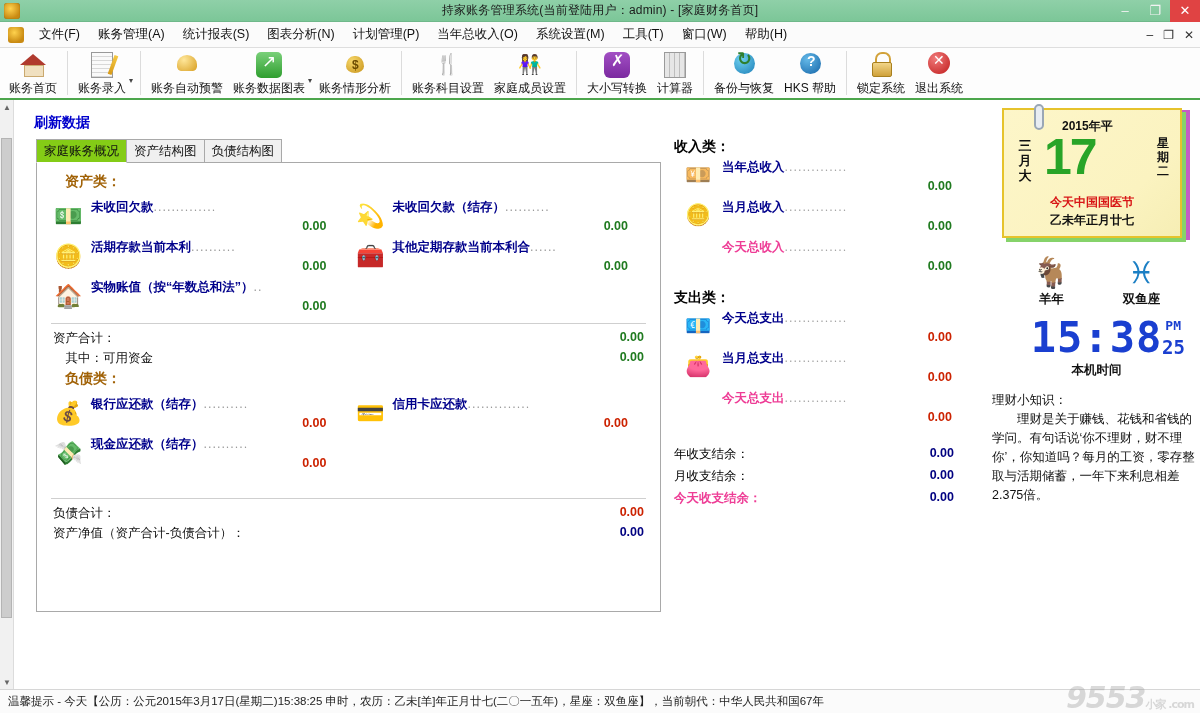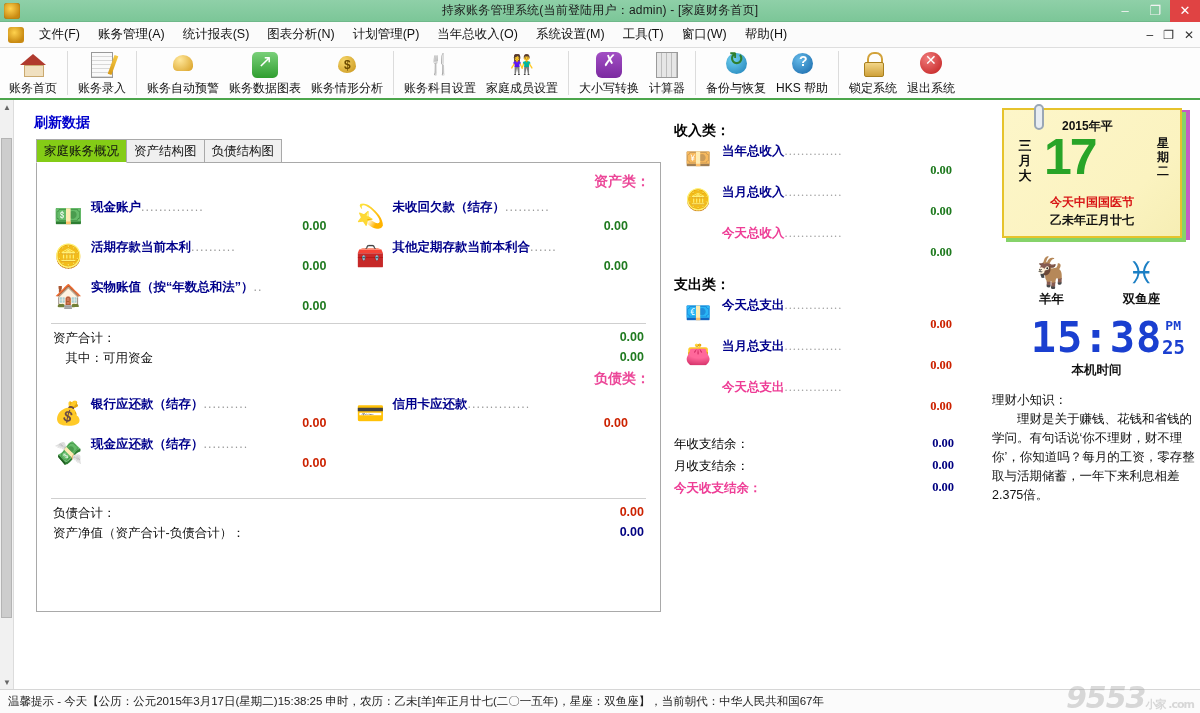--- a/index.html
+++ b/index.html
@@ -68,21 +68,21 @@
     padding-left: 4px;
   }
   .tbsep { width: 1px; height: 44px; background: #dcdcdc; margin: 3px 5px 0 5px; }
   .tbitem {
     height: 50px; min-width: 46px; padding: 1px 5px 0 5px;
     display: flex; flex-direction: column; align-items: center;
     justify-content: flex-start; cursor: default;
   }
   .tbicon { height: 30px; display: flex; align-items: center; justify-content: center; font-size: 22px; line-height: 1; }
   .tblabel { font-size: 12px; color: #111; white-space: nowrap; margin-top: 1px; }
-  .tbgroup { display: flex; align-items: flex-start; flex-direction: column; }
+  .tbgroup { display: flex; align-items: flex-start; }
   .tbcaret { align-self: center; margin: 0 2px 0 -2px; font-size: 8px; color: #444; padding-top: 14px; }
 
   
   .ic { width: 28px; height: 28px; position: relative; display: inline-block; }
   .ic-home::before {
     content: ""; position: absolute; left: 1px; top: 4px;
     border-left: 13px solid transparent; border-right: 13px solid transparent;
     border-bottom: 11px solid #b03a2e;
   }
   .ic-home::after {
@@ -186,21 +186,21 @@
     position: relative; top: 1px;
   }
   .tab.active { background: #84cc16; border-bottom-color: #fff; font-weight: normal; z-index: 2; }
 
   #tabpanel {
     margin-left: 12px; width: 625px; height: 450px;
     border: 1px solid #a9a9a9; background: #fff; position: relative;
     padding: 8px 10px 0 10px;
   }
 
-  .section-head { font-size: 14px; font-weight: bold; color: #ec4899; margin: 2px 0 4px 4px; text-align: right; }
+  .section-head { font-size: 14px; font-weight: bold; color: #a16207; margin: 2px 0 4px 18px; }
 
   .grid2 { display: flex; }
   .col { width: 50%; }
 
   .row-item { display: flex; align-items: flex-start; margin: 4px 0 6px 0; }
   .row-item .ricon { width: 44px; min-width: 44px; height: 34px; font-size: 23px; text-align: center; line-height: 34px; }
   .row-item .rtext { flex: 1; }
   .row-item .rlabel { font-size: 12.5px; color: #00008b; font-weight: bold; white-space: nowrap; }
   .row-item .rlabel .dots { font-weight: normal; color: #9a9a9a; letter-spacing: 1px; }
   .row-item .rval { font-size: 12.5px; font-weight: bold; text-align: right; padding-right: 22px; margin-top: 3px; }
@@ -210,21 +210,21 @@
   .pink { color: #ee3d96; }
 
   hr.sep { border: none; border-top: 1px solid #cfcfcf; margin: 4px 4px 6px 4px; }
 
   .total-row { display: flex; font-size: 12.5px; margin: 3px 6px; }
   .total-row .tl { flex: 1; color: #111; }
   .total-row .tv { font-weight: bold; width: 80px; text-align: right; }
 
   
   #midcol {
-    position: absolute; left: 660px; top: 22px; width: 300px; font-family: Liberation Serif, serif;
+    position: absolute; left: 660px; top: 38px; width: 300px;
   }
   .mid-head { font-size: 14px; font-weight: bold; color: #000; margin-bottom: 2px; }
   .mid-item { display: flex; align-items: flex-start; margin: 3px 0 6px 0; }
   .mid-item .micon { width: 48px; min-width: 48px; height: 32px; font-size: 21px; text-align: center; line-height: 32px; }
   .mid-item .mtext { flex: 1; }
   .mid-item .mlabel { font-size: 12.5px; font-weight: bold; color: #00008b; white-space: nowrap; }
   .mid-item .mlabel .dots { font-weight: normal; color: #a5a5a5; letter-spacing: 1px; }
   .mid-item .mval { font-size: 12.5px; font-weight: bold; text-align: right; padding-right: 22px; margin-top: 3px; }
   .mid-bal { display: flex; font-size: 12.5px; margin: 5px 0; }
   .mid-bal .bl { width: 190px; }
@@ -455,21 +455,21 @@
 
     <div id="tabpanel">
 
       <div class="section-head">资产类：</div>
 
       <div class="grid2">
         <div class="col">
           <div class="row-item">
             <div class="ricon">💵</div>
             <div class="rtext">
-              <div class="rlabel"><span>现金账户</span><span class="dots">..............</span></div>
+              <div class="rlabel"><span>未收回欠款</span><span class="dots">..............</span></div>
               <div class="rval green">0.00</div>
             </div>
           </div>
           <div class="row-item">
             <div class="ricon">🪙</div>
             <div class="rtext">
               <div class="rlabel"><span>活期存款当前本利</span><span class="dots">..........</span></div>
               <div class="rval green">0.00</div>
             </div>
           </div>

